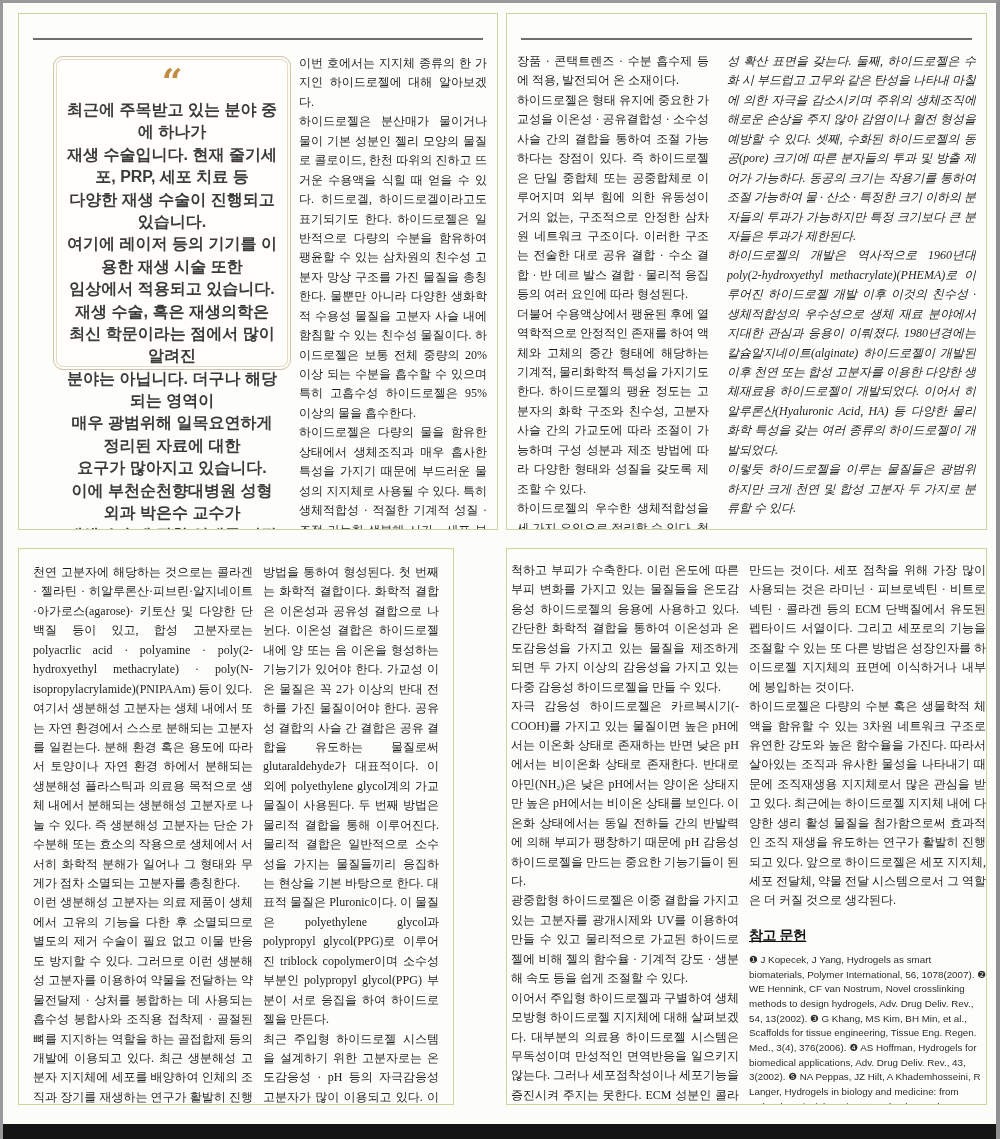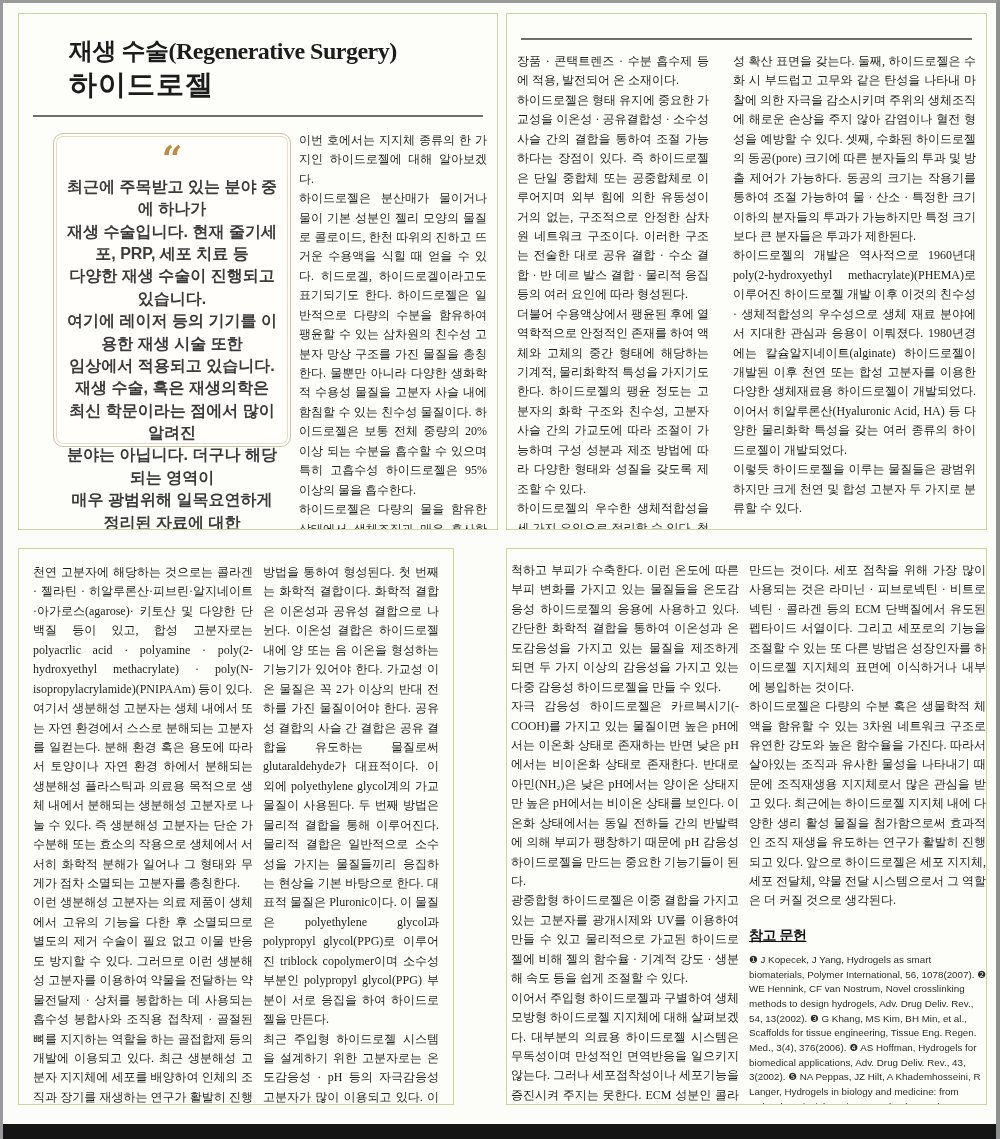--- a/index.html
+++ b/index.html
@@ -33,42 +33,38 @@
   
   .col{font-size:12px;line-height:1.62;text-align:justify;white-space:pre-line;
        color:#1d1d1d;overflow:hidden;}
   .intro-col{flex:1;margin-left:8px;margin-top:-2px;}
 
   .tr-header{position:relative;height:104px;}
   .photo{position:absolute;right:2px;top:10px;width:84px;height:80px;border:1px solid #b9b9b9;}
   .byline{position:absolute;right:96px;bottom:2px;font-size:11px;letter-spacing:-0.3px;color:#222;}
   .cols{display:flex;margin-top:12px;}
   .box-tr .col1{flex:none;width:192px;}
-  .box-tr .col2{flex:1;margin-left:24px;}
+  .box-tr .col2{flex:1;margin-left:18px;font-style:italic;}
   .box-bl .col1{flex:none;width:220px;}
   .box-bl .col2{flex:1;margin-left:10px;}
   .box-bl .cols, .box-br .cols{margin-top:0;}
   .box-br .col1{flex:none;width:228px;margin-left:4px;}
   .box-br .col2{flex:1;margin-left:10px;}
 
   .ref-heading{font-family:"Liberation Sans","DejaVu Sans",sans-serif;font-size:14px;font-weight:700;
                letter-spacing:-0.5px;margin:16px 0 8px;color:#111;text-decoration:underline;}
   .ref-text{font-family:"Liberation Sans","DejaVu Sans",sans-serif;font-size:9.8px;line-height:1.5;
             color:#2d2d2d;text-align:left;white-space:normal;}
 </style>
 </head>
 <body>
 
 <div class="scan">
 
   <section class="box box-tl">
-    <h1 class="title">
-      <span class="t1">재생 수술(Regenerative Surgery)</span>
-      <span class="t2">하이드로젤</span>
-    </h1>
     <hr class="rule">
     <div class="tl-content">
       <aside class="quote-box">
         <div class="qmark open">“</div>
         <div class="qtext">최근에 주목받고 있는 분야 중에 하나가
 재생 수술입니다. 현재 줄기세포, PRP, 세포 치료 등
 다양한 재생 수술이 진행되고 있습니다.
 여기에 레이저 등의 기기를 이용한 재생 시술 또한
 임상에서 적용되고 있습니다.
 재생 수술, 혹은 재생의학은

